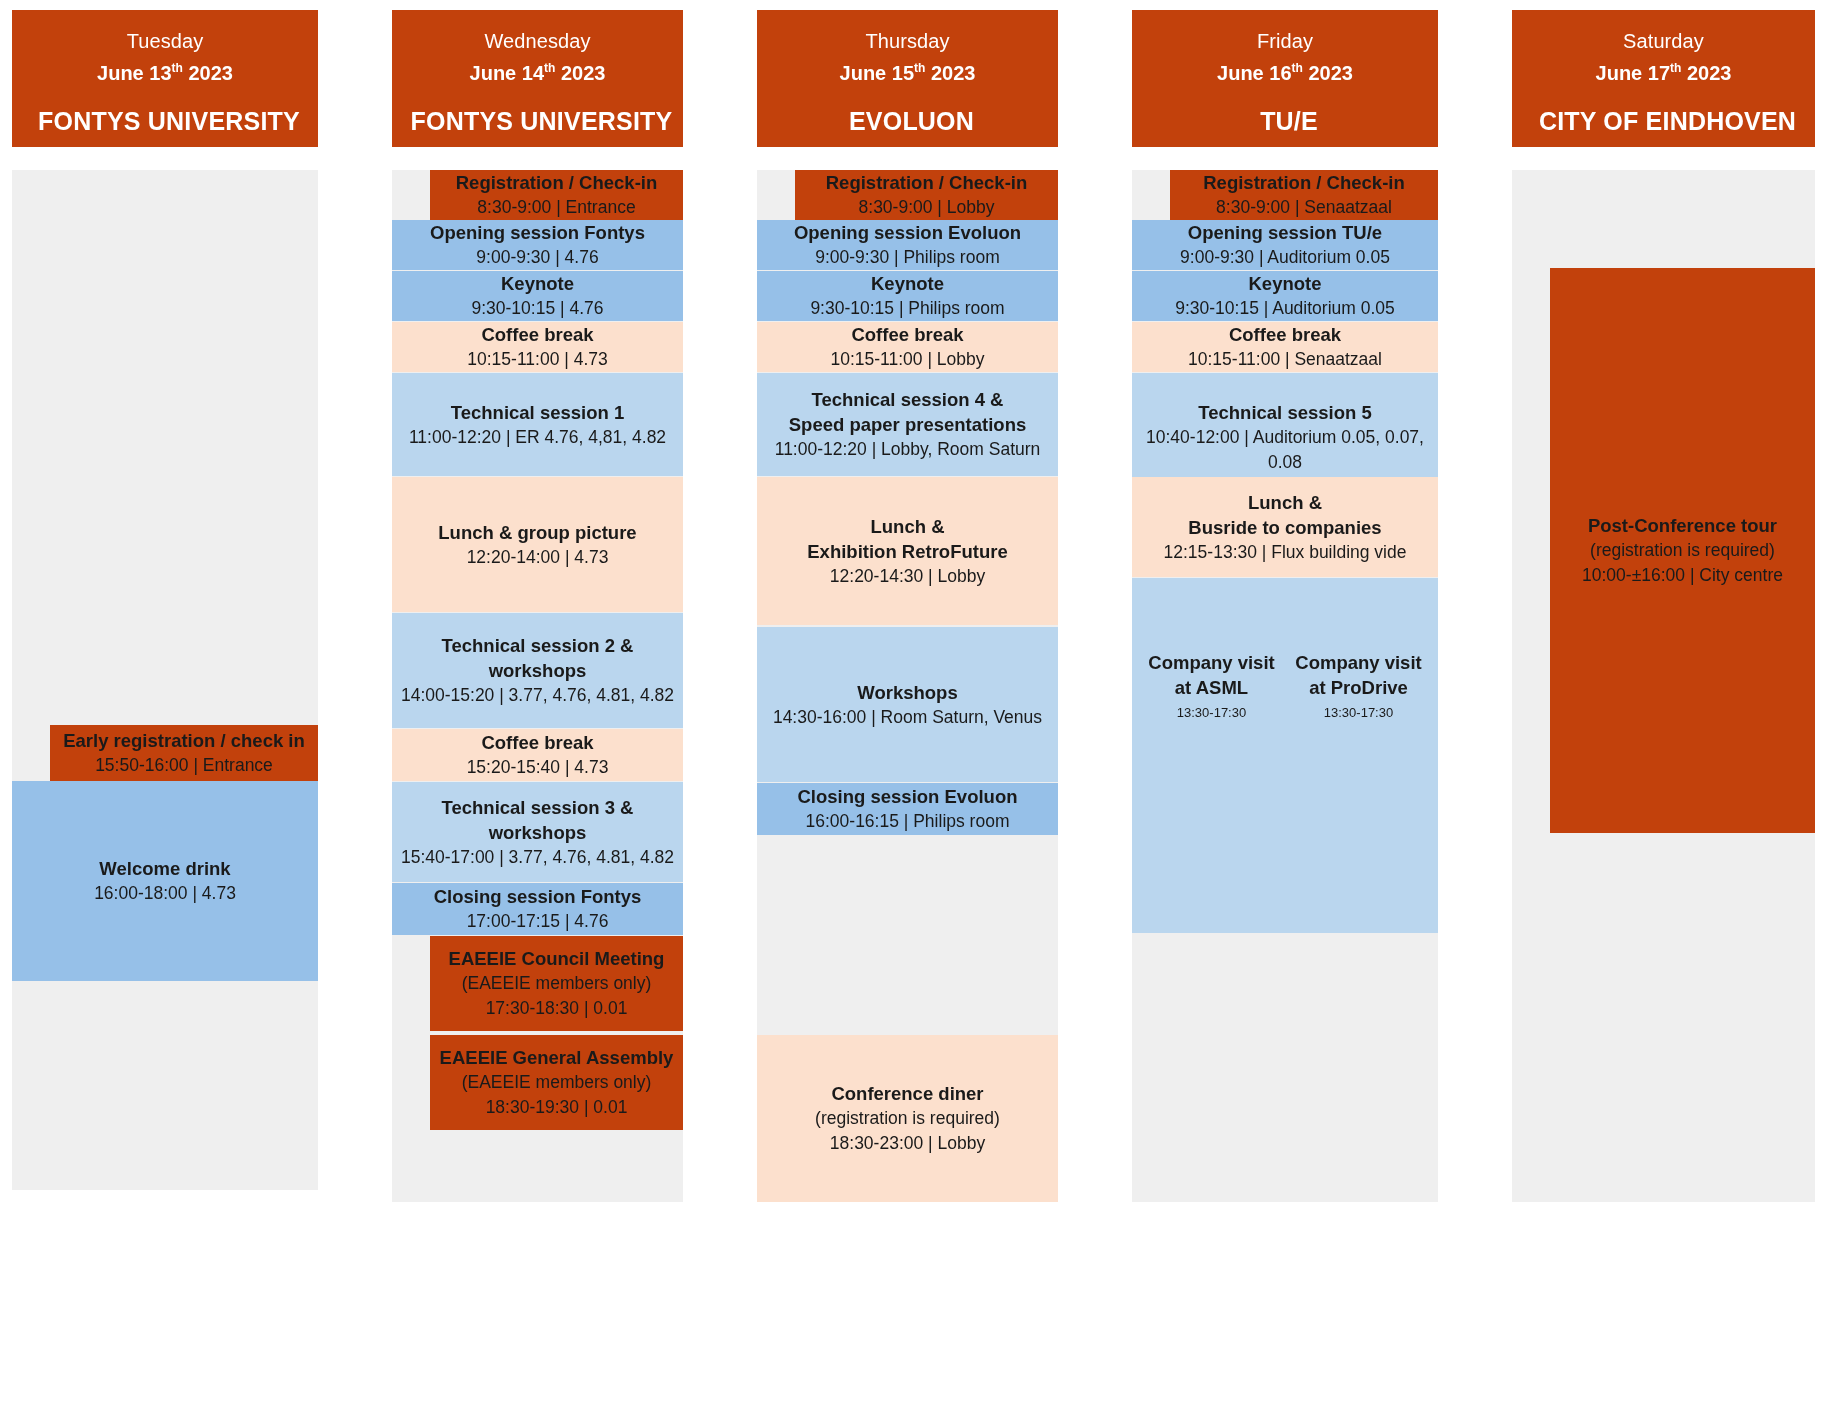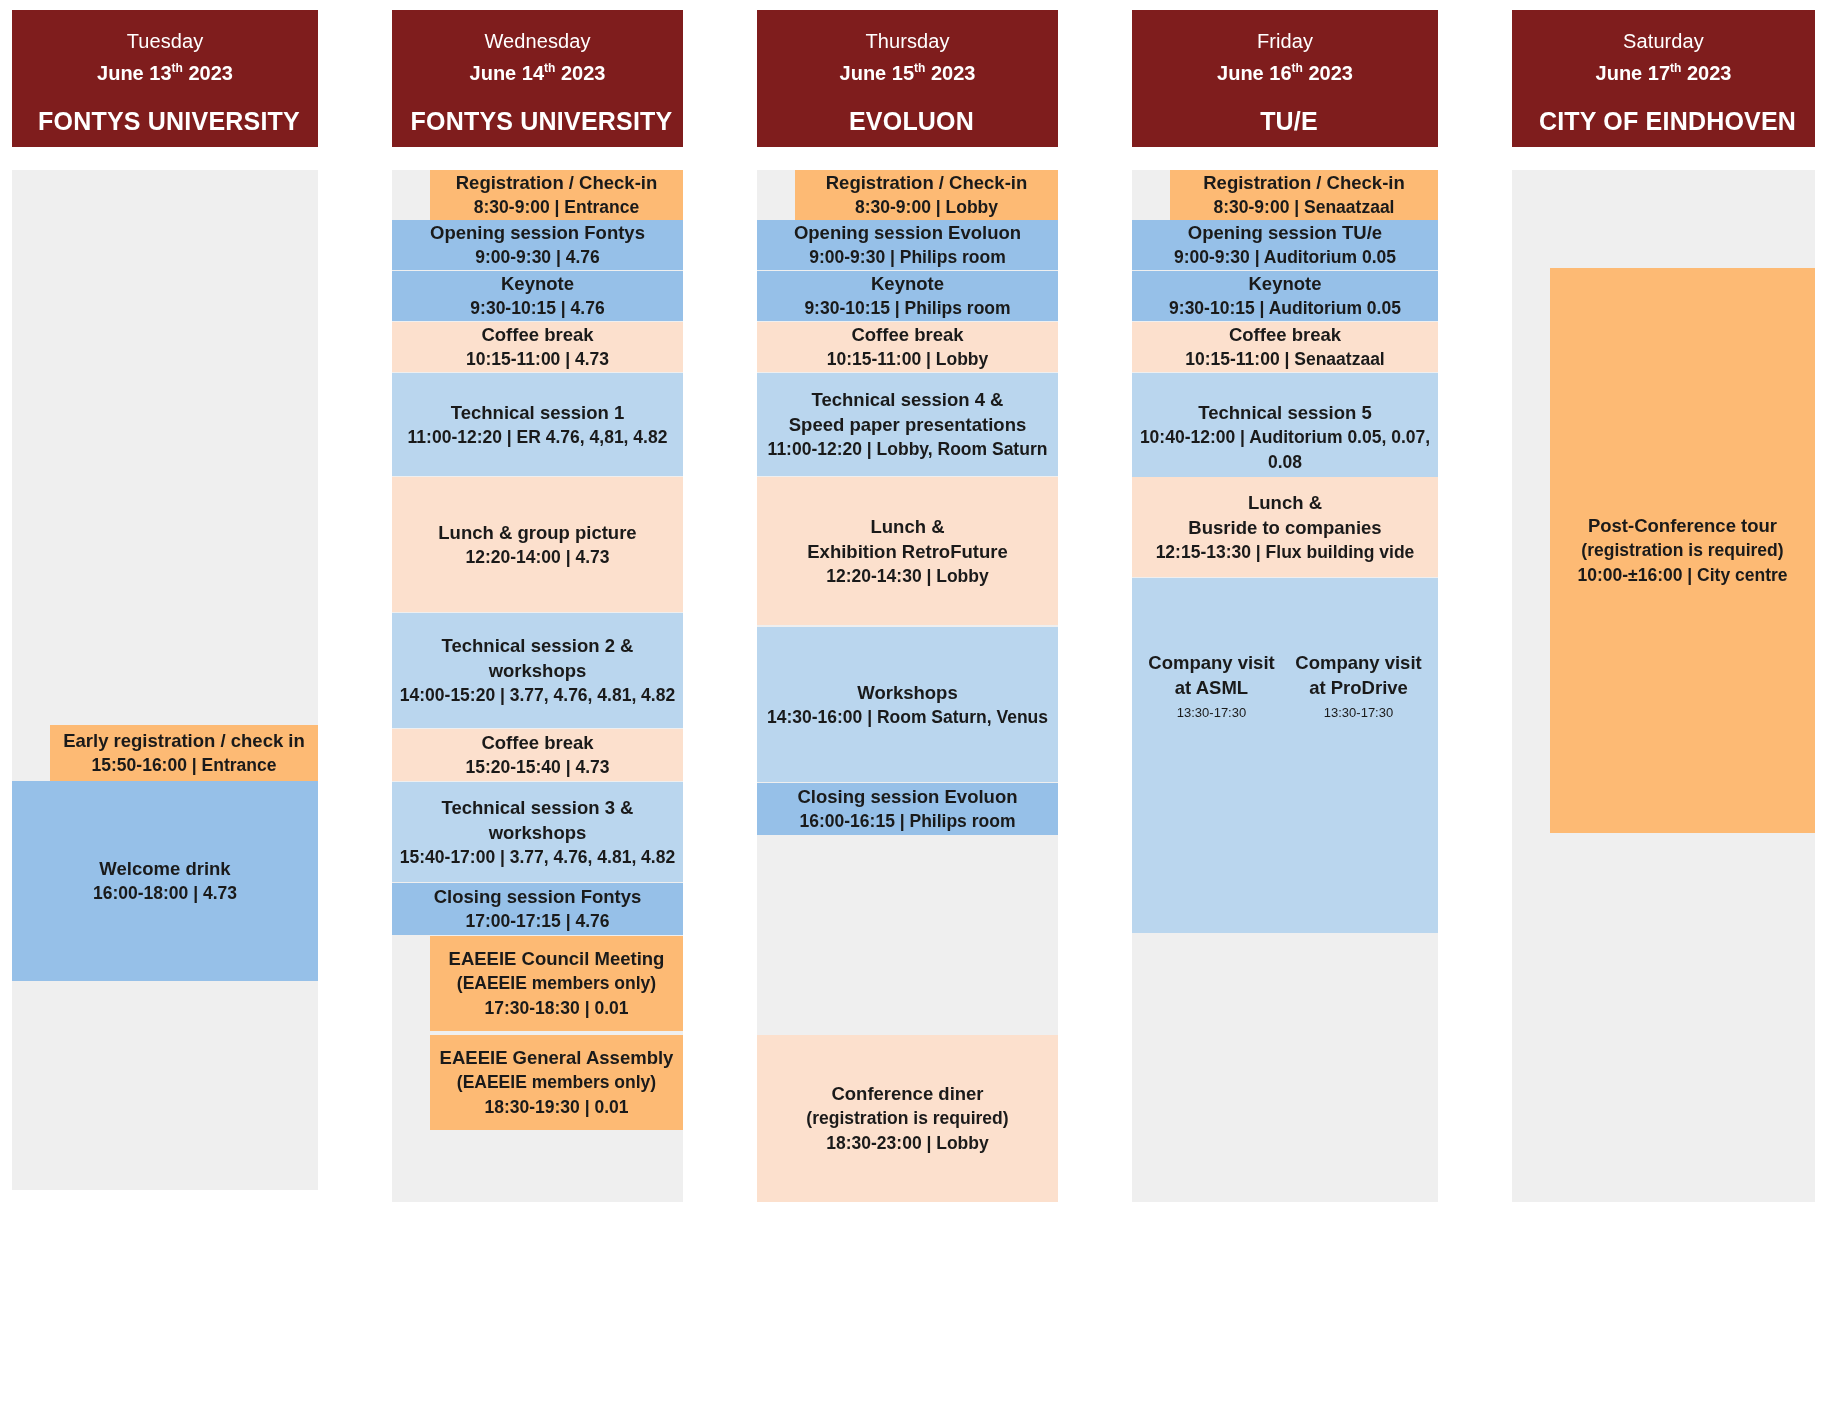--- a/index.html
+++ b/index.html
@@ -28,21 +28,21 @@
   .col-fri { width: 330px; }
   .col-sat { width: 327px; }
   .spacer { width: 50px; height: 1402px; flex: 0 0 auto; background: #ffffff; }
 
   .day-header {
     position: absolute;
     left: 12px;
     right: 12px;
     top: 10px;
     height: 137px;
-    background: #7f1d1d;
+    background: #c2410c;
     color: #ffffff;
     display: flex;
     flex-direction: column;
     align-items: center;
     padding-top: 18px;
   }
   .dh-weekday {
     font-size: 20px;
     font-weight: 400;
     line-height: 27px;
@@ -81,24 +81,24 @@
     color: #1a1a1a;
     padding: 2px 6px;
   }
   .blk-title {
     font-size: 18.5px;
     font-weight: 700;
     line-height: 25px;
   }
   .blk-sub {
     font-size: 17.5px;
-    font-weight: 700;
+    font-weight: 400;
     line-height: 25px;
   }
-  .c-orange-deep { background: #fdba74; margin-left: 38px; }
+  .c-orange-deep { background: #c2410c; margin-left: 38px; }
   .c-orange-light { background: #fce0cd; }
   .c-blue-deep { background: #96c0e8; }
   .c-blue-light { background: #bad6ee; }
   .c-gray { background: #efefef; }
 
   .split-row {
     display: flex;
     width: 100%;
     align-items: flex-start;
     justify-content: center;

